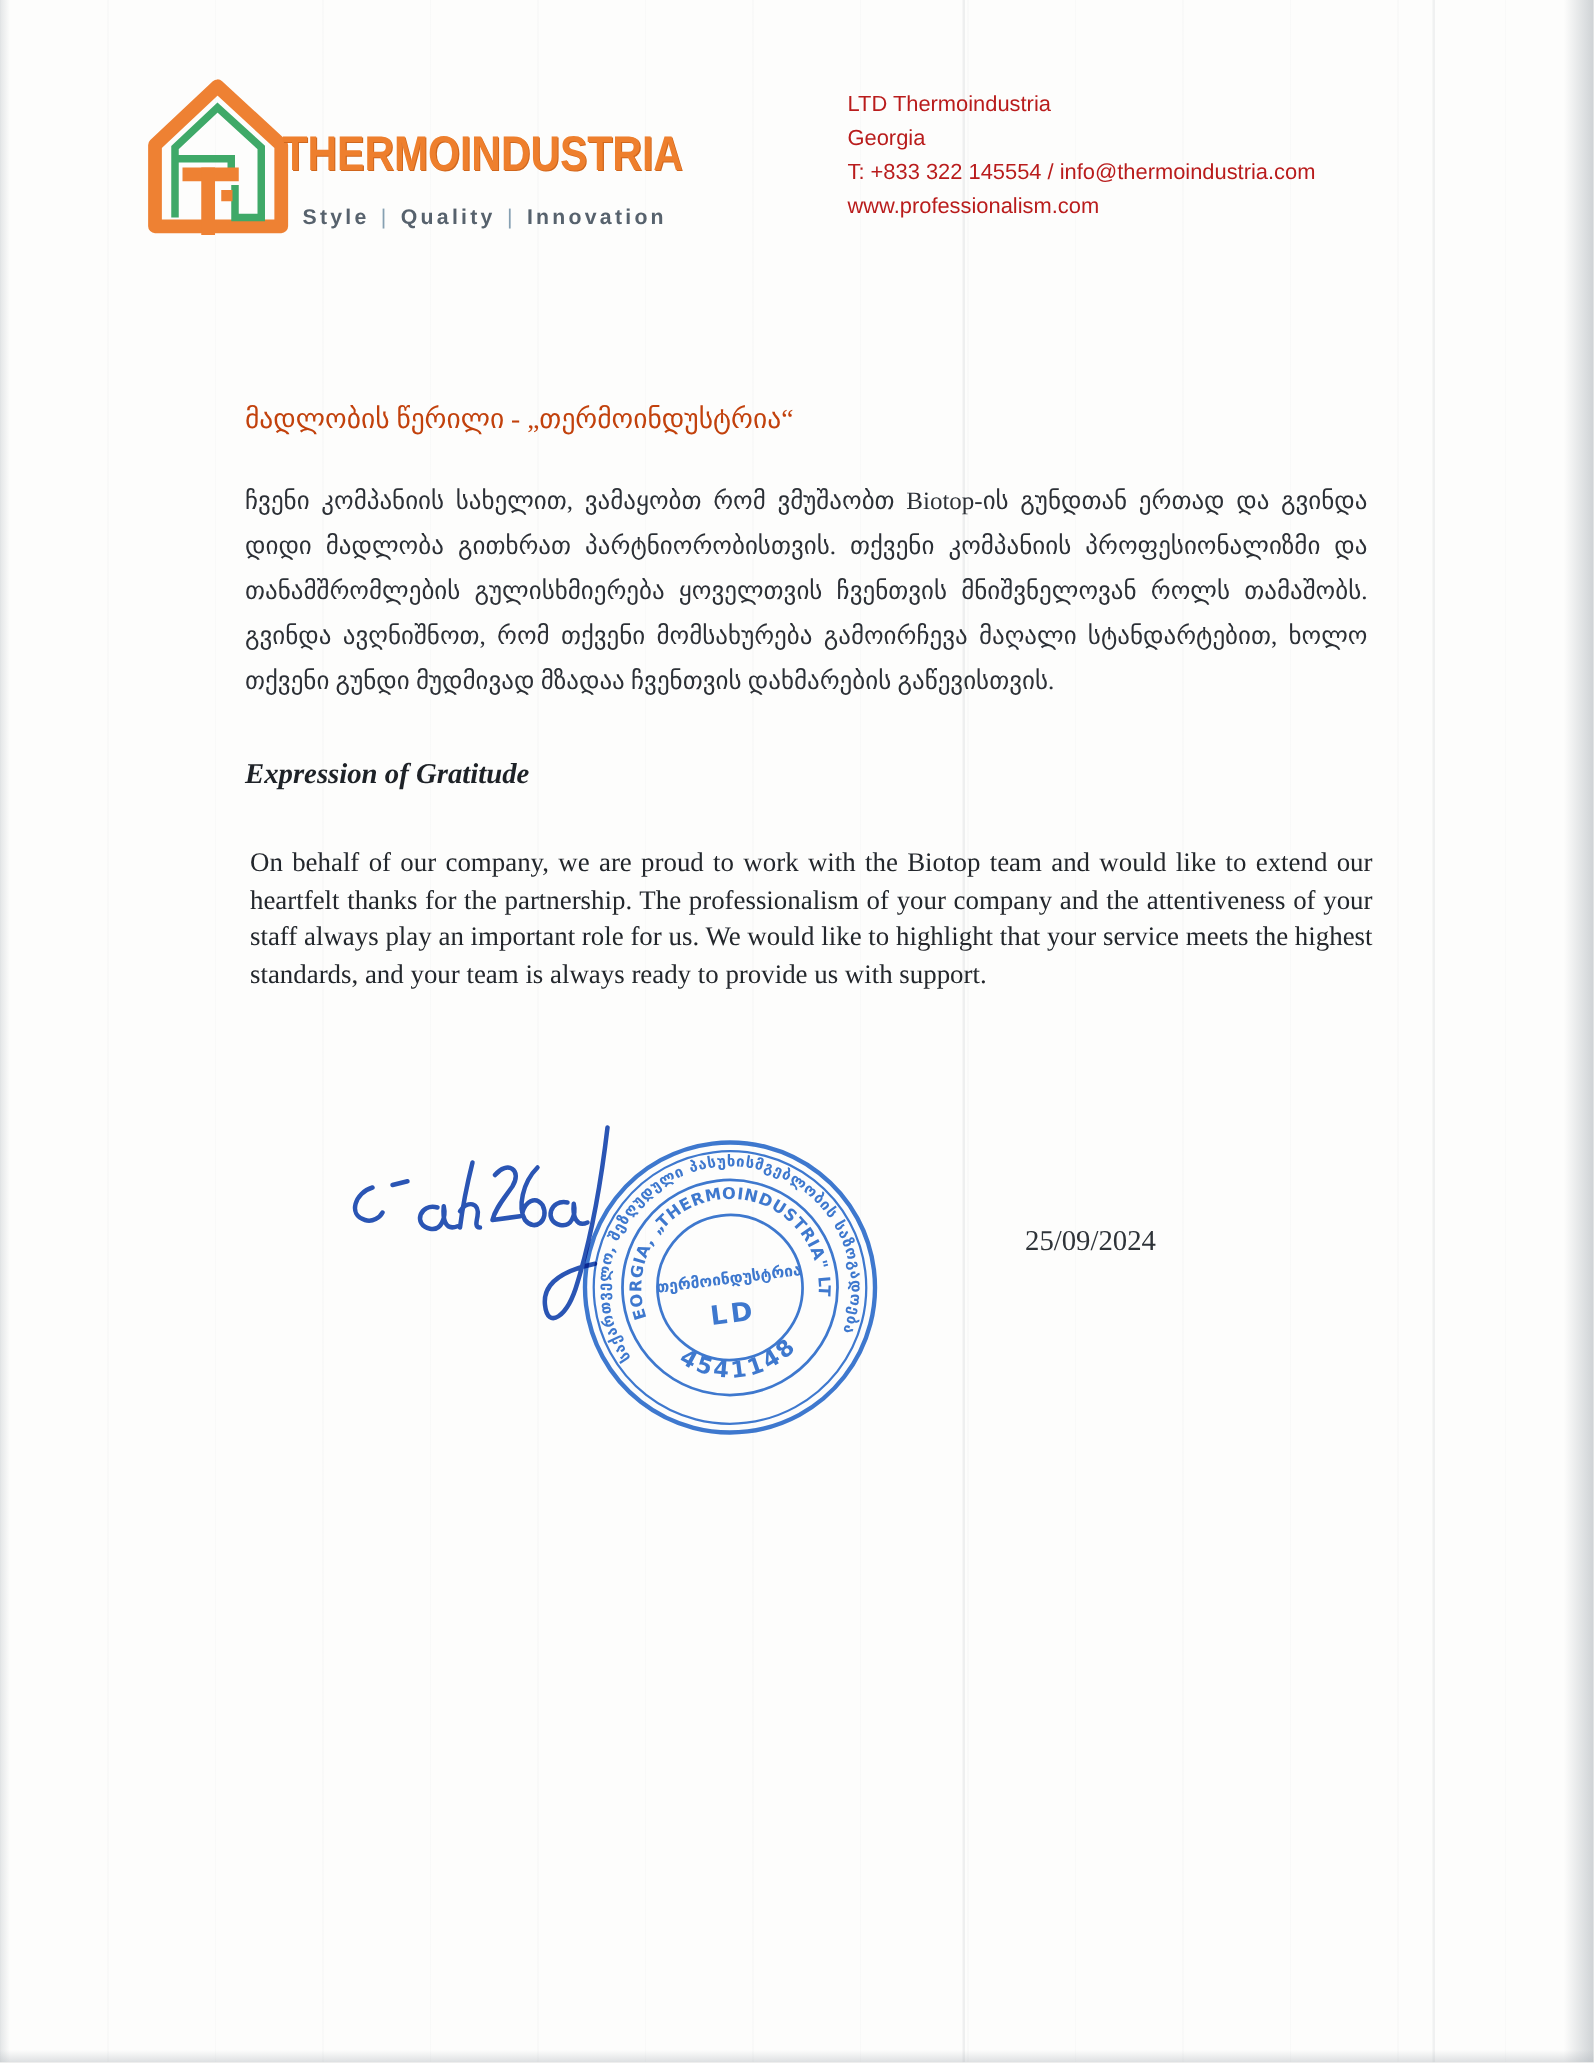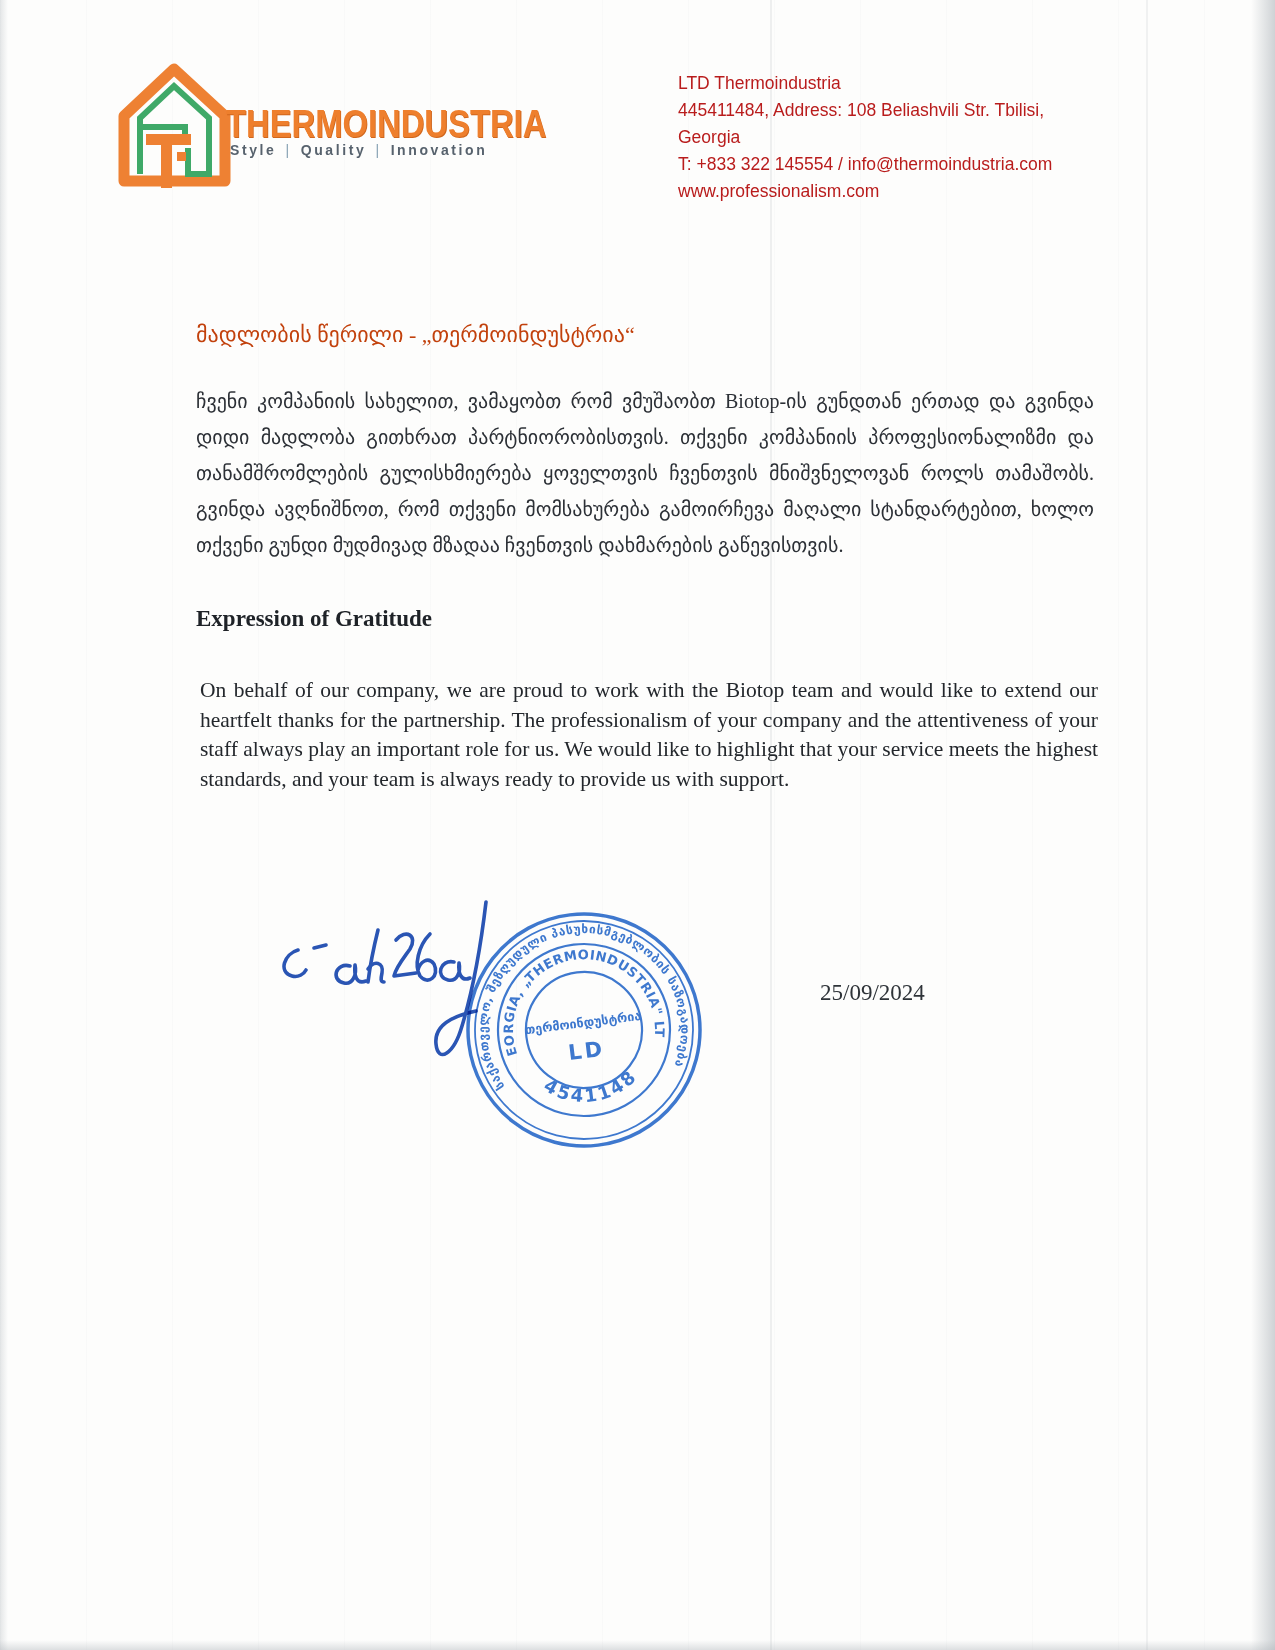--- a/index.html
+++ b/index.html
@@ -26,23 +26,23 @@
   
   .logo-icon{position:absolute;left:108px;top:54px;width:134px;height:134px;}
   .brand{
     position:absolute;left:226px;top:102px;
     font-size:39px;font-weight:bold;color:#ee7f2d;
     letter-spacing:0px;white-space:nowrap;
     transform:scaleX(0.84);transform-origin:left center;
     text-shadow:1px 1px 0 #d0661c;
   }
   .tagline{
-    position:absolute;left:230px;top:142px;
-    font-size:14px;font-weight:bold;color:#57626d;
-    letter-spacing:2.6px;white-space:nowrap;
+    position:absolute;left:230px;top:164px;
+    font-size:17px;font-weight:bold;color:#57626d;
+    letter-spacing:2.6px;white-space:nowrap;padding-left:12px;
   }
   .tagline .pipe{color:#86a0b2;font-weight:normal;padding:0 9px;}
   .contact{
     position:absolute;left:678px;top:70px;width:460px;
     font-size:17.5px;color:#b91c1c;line-height:27px;
   }
 
   
   .title-ka{
     position:absolute;left:196px;top:322px;
@@ -51,21 +51,21 @@
   }
   .para-ka{
     position:absolute;left:196px;top:383px;width:898px;
     font-family:Liberation Serif, serif;
     font-size:20px;line-height:36px;color:#2c3036;
     text-align:justify;margin:0;
   }
   .heading-en{
     position:absolute;left:196px;top:606px;
     font-family:"Liberation Serif",serif;
-    font-size:23px;font-weight:bold;color:#1e2227;margin:0;white-space:nowrap;
+    font-size:23px;font-weight:bold;color:#1e2227;margin:0;white-space:nowrap;font-style:italic;
   }
   .para-en{
     position:absolute;left:196px;top:672px;width:898px;
     font-family:"Liberation Serif",serif;
     font-size:21.5px;line-height:29.5px;color:#23272c;
     text-align:justify;margin:4px;
   }
   .date{
     position:absolute;left:820px;top:946px;
     font-family:"Liberation Serif",serif;
@@ -104,21 +104,20 @@
   </svg>
 
   <div class="brand">THERMOINDUSTRIA</div>
 
   <div class="tagline">
     <span>Style</span><span class="pipe">|</span><span>Quality</span><span class="pipe">|</span><span>Innovation</span>
   </div>
 
   <div class="contact">
     <div>LTD Thermoindustria</div>
-    <div>445411484, Address: 108 Beliashvili Str. Tbilisi,</div>
     <div>Georgia</div>
     <div>T: +833 322 145554 / info@thermoindustria.com</div>
     <div>www.professionalism.com</div>
   </div>
 
   <div class="title-ka">მადლობის წერილი - „თერმოინდუსტრია“</div>
 
   <p class="para-ka">ჩვენი კომპანიის სახელით, ვამაყობთ რომ ვმუშაობთ Biotop-ის გუნდთან ერთად და გვინდა დიდი მადლობა გითხრათ პარტნიორობისთვის. თქვენი კომპანიის პროფესიონალიზმი და თანამშრომლების გულისხმიერება ყოველთვის ჩვენთვის მნიშვნელოვან როლს თამაშობს. გვინდა ავღნიშნოთ, რომ თქვენი მომსახურება გამოირჩევა მაღალი სტანდარტებით, ხოლო თქვენი გუნდი მუდმივად მზადაა ჩვენთვის დახმარების გაწევისთვის.</p>
 
   <h3 class="heading-en">Expression of Gratitude</h3>

